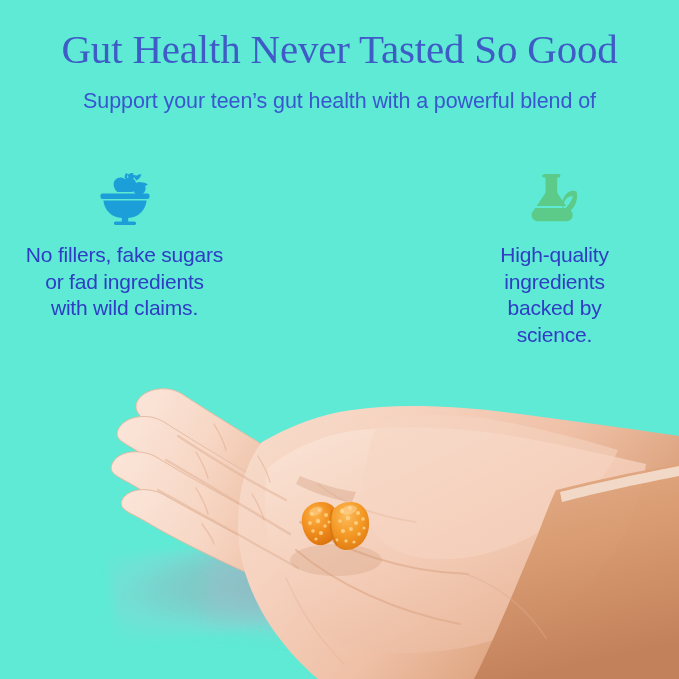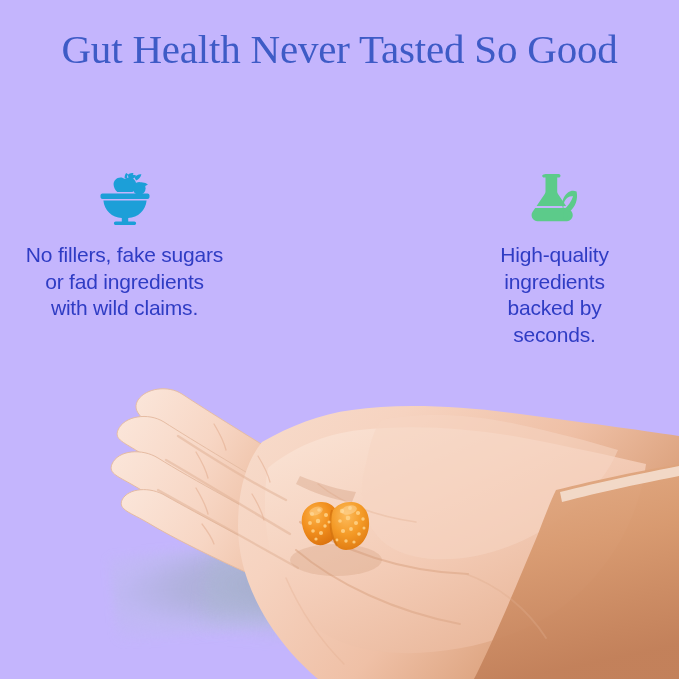--- a/index.html
+++ b/index.html
@@ -12,21 +12,21 @@
     height: 679px;
     overflow: hidden;
     font-family: "Liberation Sans", sans-serif;
     background: #e6f3fc;
   }
 
   .poster {
     position: relative;
     width: 679px;
     height: 679px;
-    background: #c4b5fd;
+    background: #5eead4;
     overflow: hidden;
   }
 
   
   .headline {
     position: absolute;
     top: 26px;
     left: 0;
     width: 679px;
     text-align: center;
@@ -143,21 +143,21 @@
   }
 </style>
 </head>
 <body>
 
 <div class="poster">
 
   <div class="headline">Gut Health Never Tasted So Good</div>
 
   <div class="subhead">
-    <br>
+    <span>Support your teen’s gut health with a powerful blend of</span><br>
   </div>
 
   <div class="features">
 
     <div class="feature feature-c1">
       <div class="feature-icon">
         <svg width="62" height="56" viewBox="0 0 62 56" aria-hidden="true">
           <g fill="#1c9fd8">
 
             <path d="M40.5 6.5c1.6-2.3 4.2-3.6 6.9-3.3-0.6 2.9-2.6 5.3-5.3 6.3l-1.6-3z"></path>
@@ -186,21 +186,21 @@
           <g fill="#5ccb8a">
 
             <path d="M19.6 4h13.1c1.0 0 1.8 0.8 1.8 1.8s-0.8 1.8-1.8 1.8h-1.5v13.9c0 0.9 0.3 1.8 0.8 2.6l8.1 11.9H10.6l8.1-11.9c0.5-0.8 0.8-1.7 0.8-2.6V7.6h-1.5c-1 0-1.8-0.8-1.8-1.8S18.6 4 19.6 4z"></path>
 
             <path d="M9.2 38h33.9l2.6 3.8c2.7 4 -0.2 9.4 -5 9.4H11.6c-4.8 0 -7.7-5.4 -5-9.4L9.2 38z"></path>
 
             <path d="M50.6 21.4c1.6 7.8-1.1 15.6-7.0 19.9-0.6 0.4-1.2 0.8-1.9 1.1l-0.9 5.5c-0.2 1.0-1.1 1.7-2.1 1.5-1.0-0.2-1.7-1.1-1.5-2.1l1.0-6.2c-2.5-4.0-2.6-9.4-0.1-14.0C40.9 21.9 45.4 19.2 50.6 21.4zM47.1 26.3c-3.4-0.6-6.5 1.3-8.4 4.7-1.5 2.8-1.7 6.0-0.7 8.6 4.2-3.6 7.4-8.3 9.1-13.3z"></path>
           </g>
         </svg>
       </div>
-      <div class="feature-text">High-quality ingredients backed by seconds.</div>
+      <div class="feature-text">High-quality ingredients backed by science.</div>
     </div>
 
 
   </div>
 
   <div class="photo">
 
     <div class="shadow"></div>
     <div class="shadow2"></div>
 

